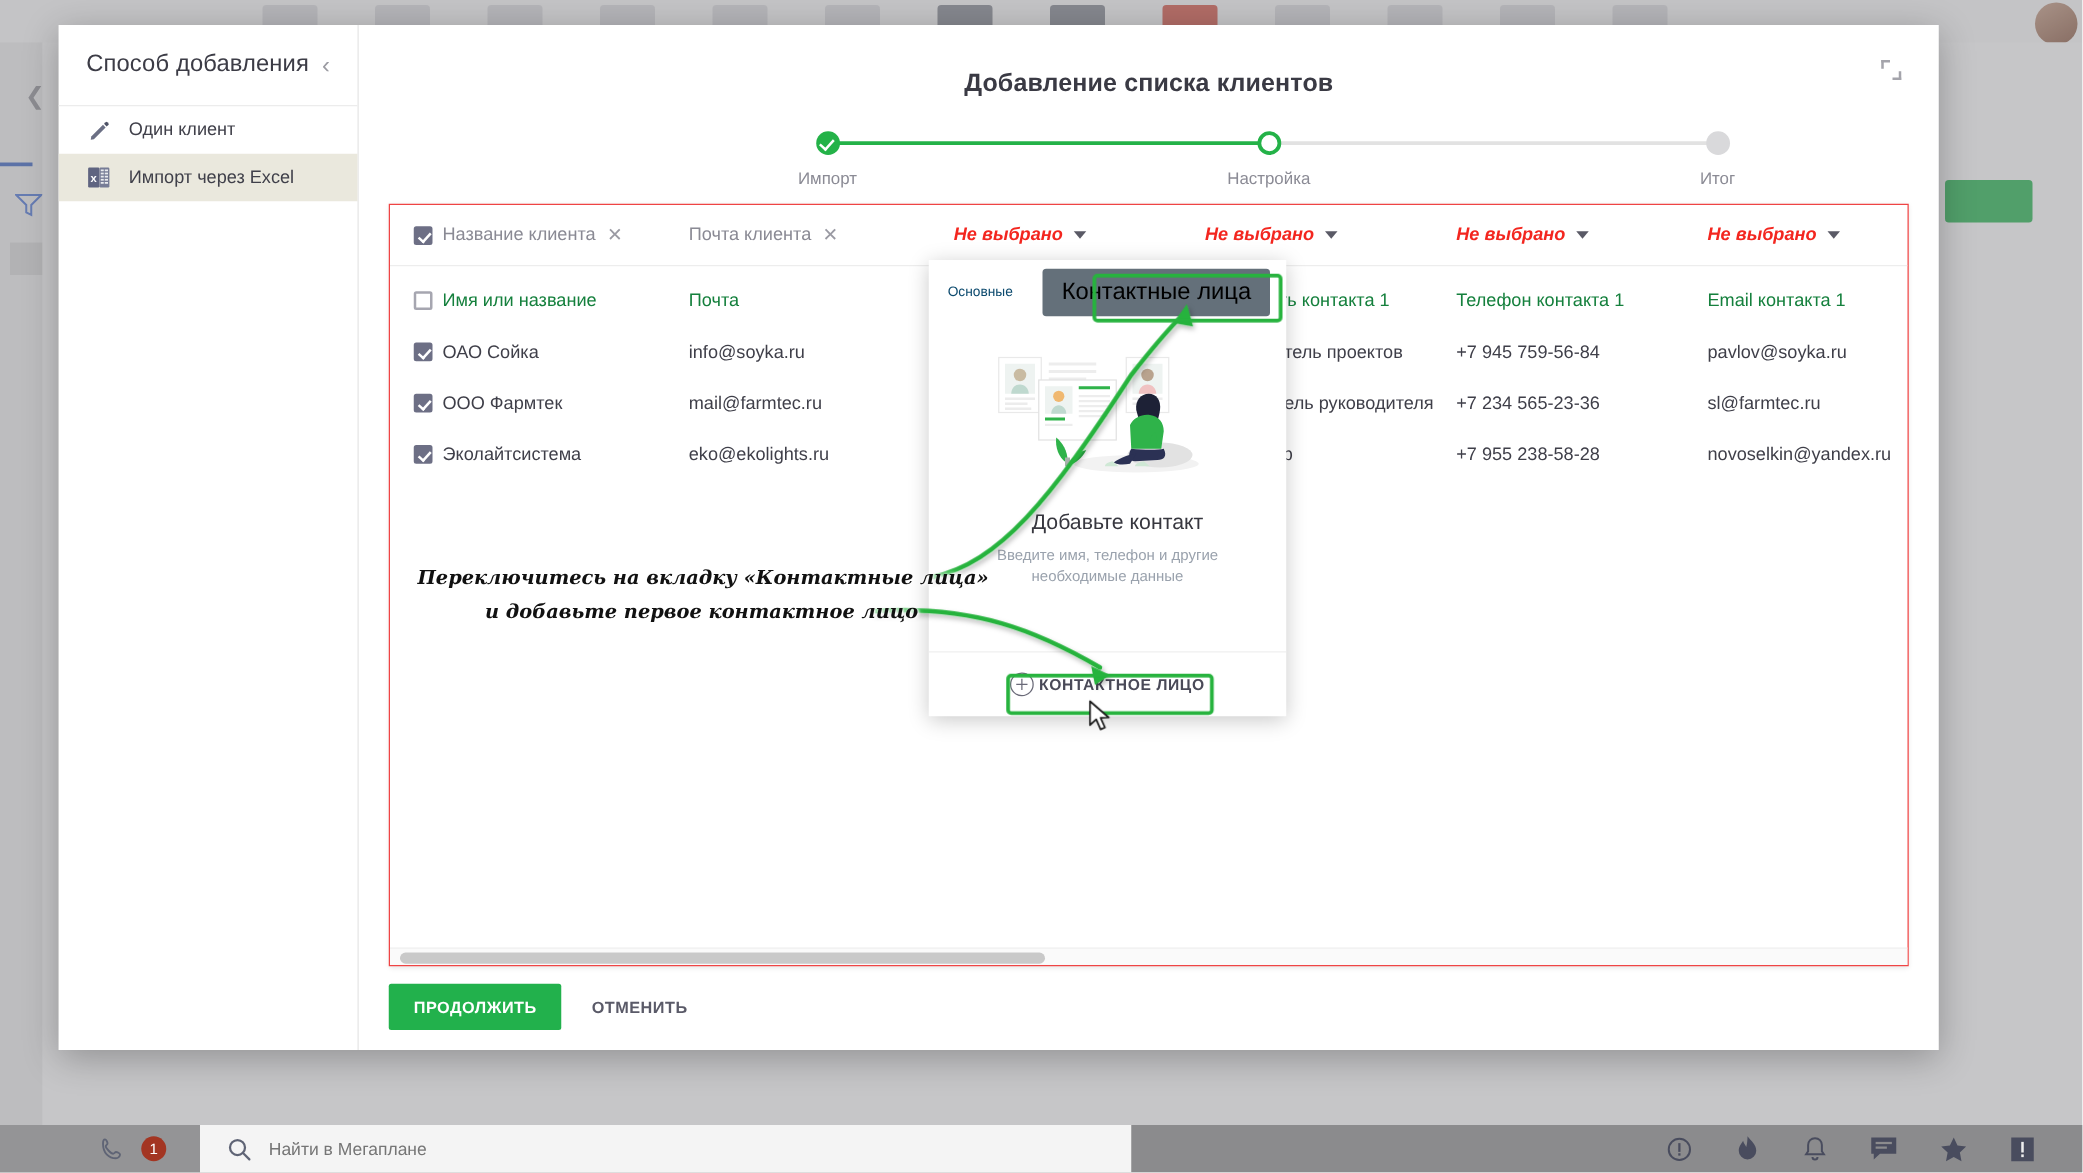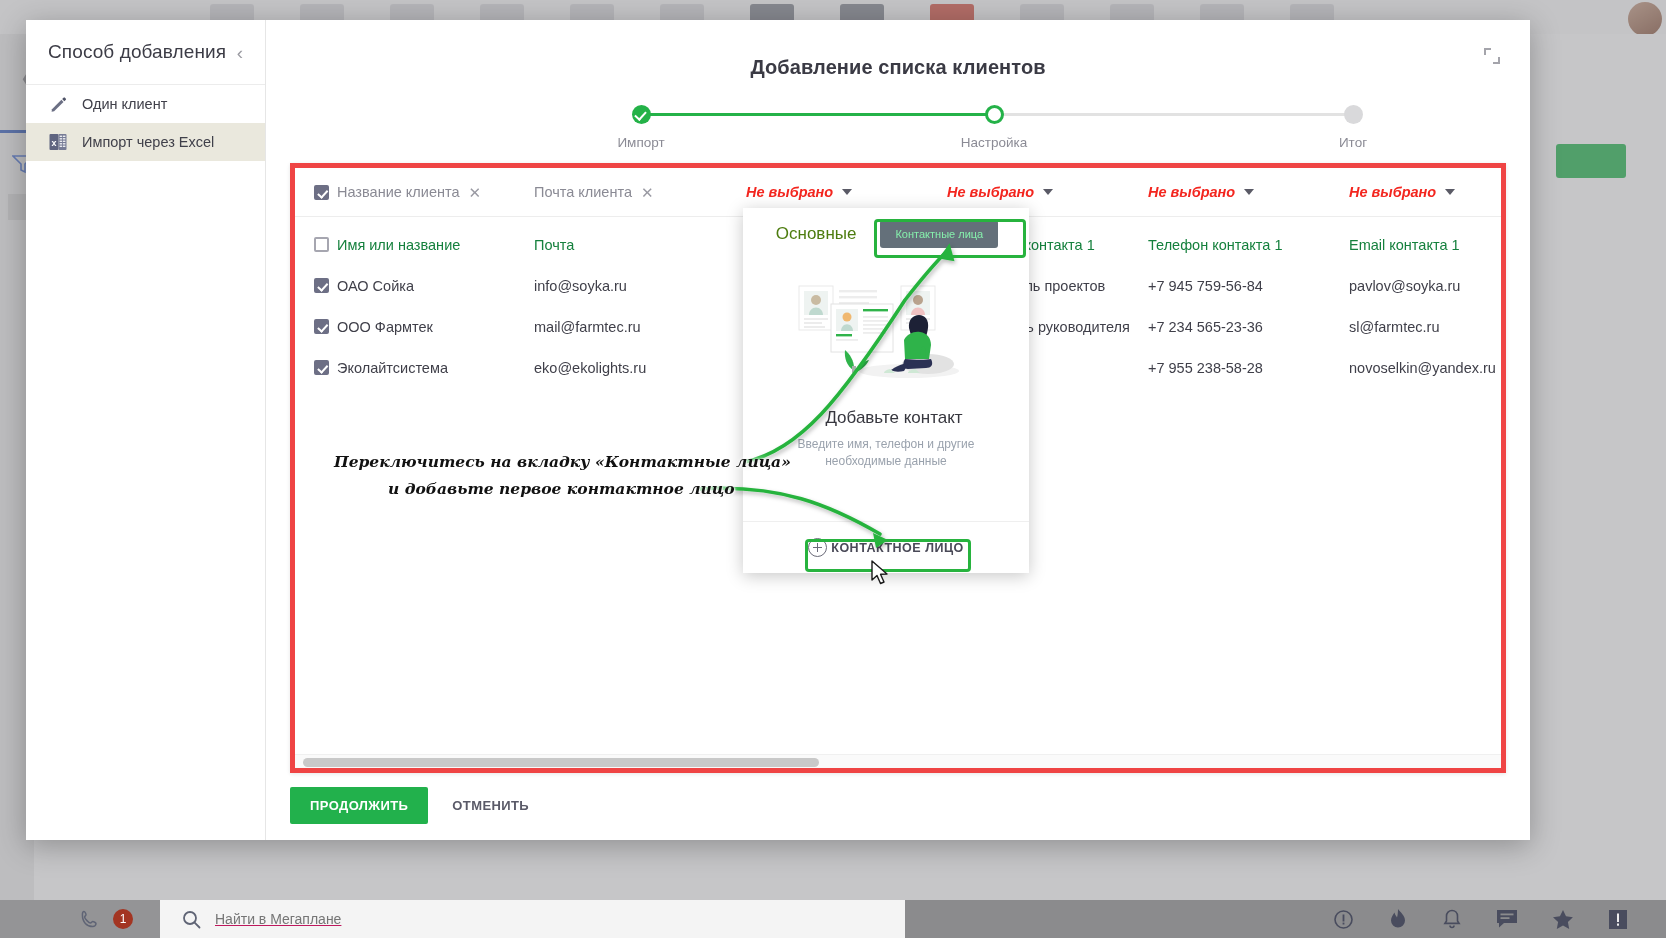--- a/index.html
+++ b/index.html
@@ -97,21 +97,21 @@
   
   .veil {
     position: absolute;
     inset: 0;
     background: rgba(120,120,125,0.40);
   }
 
   
   .modal {
     position: absolute;
-    left: 26px;  top: 20px;
+    left: 47px;  top: 20px;
     width: 1504px; height: 820px;
     background: #ffffff;
     box-shadow: 0 6px 28px rgba(0,0,0,.28);
     display: flex;
   }
 
   
   .sidebar {
     width: 240px;
     height: 100%;
@@ -229,21 +229,21 @@
   .step.s1 { left: -12px; }
   .step.s2 { left: 341px; }
   .step.s3 { left: 700px; }
 
   
   .table-card {
     position: absolute;
     left: 24px; top: 143px;
     width: 1216px; height: 610px;
     background: #ffffff;
-    border: 5px solid #ef4444;
+    border: 1px solid #ef4444;
     box-shadow: 0 1px 4px rgba(0,0,0,.10);
     overflow: hidden;
   }
   .tbl-head {
     height: 49px;
     display: flex;
     align-items: center;
     border-bottom: 1px solid #ededed;
     font-size: 14.5px;
   }
@@ -374,28 +374,28 @@
     flex-direction: column;
   }
   .popup-tabs {
     height: 52px;
     display: flex;
     align-items: center;
     justify-content: center;
     gap: 22px;
   }
   .tab-plain {
-    font-size: 17px;
-    color: #4d7c0f;
+    font-size: 11px;
+    color: #0c4a6e;
     cursor: pointer;
     padding: 4px 2px;
   }
   .tab-active {
-    font-size: 11px;
-    color: #86efac;
+    font-size: 19px;
+    color: #000000;
     background: #64707a;
     padding: 8px 15px;
     border-radius: 3px;
     cursor: pointer;
     white-space: nowrap;
   }
   .popup-body {
     flex: 1;
     display: flex;
     flex-direction: column;
@@ -532,21 +532,20 @@
     max-width: 940px;
   }
   .tb-search input {
     border: none;
     background: transparent;
     outline: none;
     font-size: 14px;
     color: #be185d;
     font-family: inherit;
     width: 400px;
-    text-decoration: underline;
   }
   .tb-right {
     flex: 1;
     height: 100%;
     display: flex;
     align-items: center;
     justify-content: flex-end;
     gap: 34px;
     padding-right: 38px;
   }

